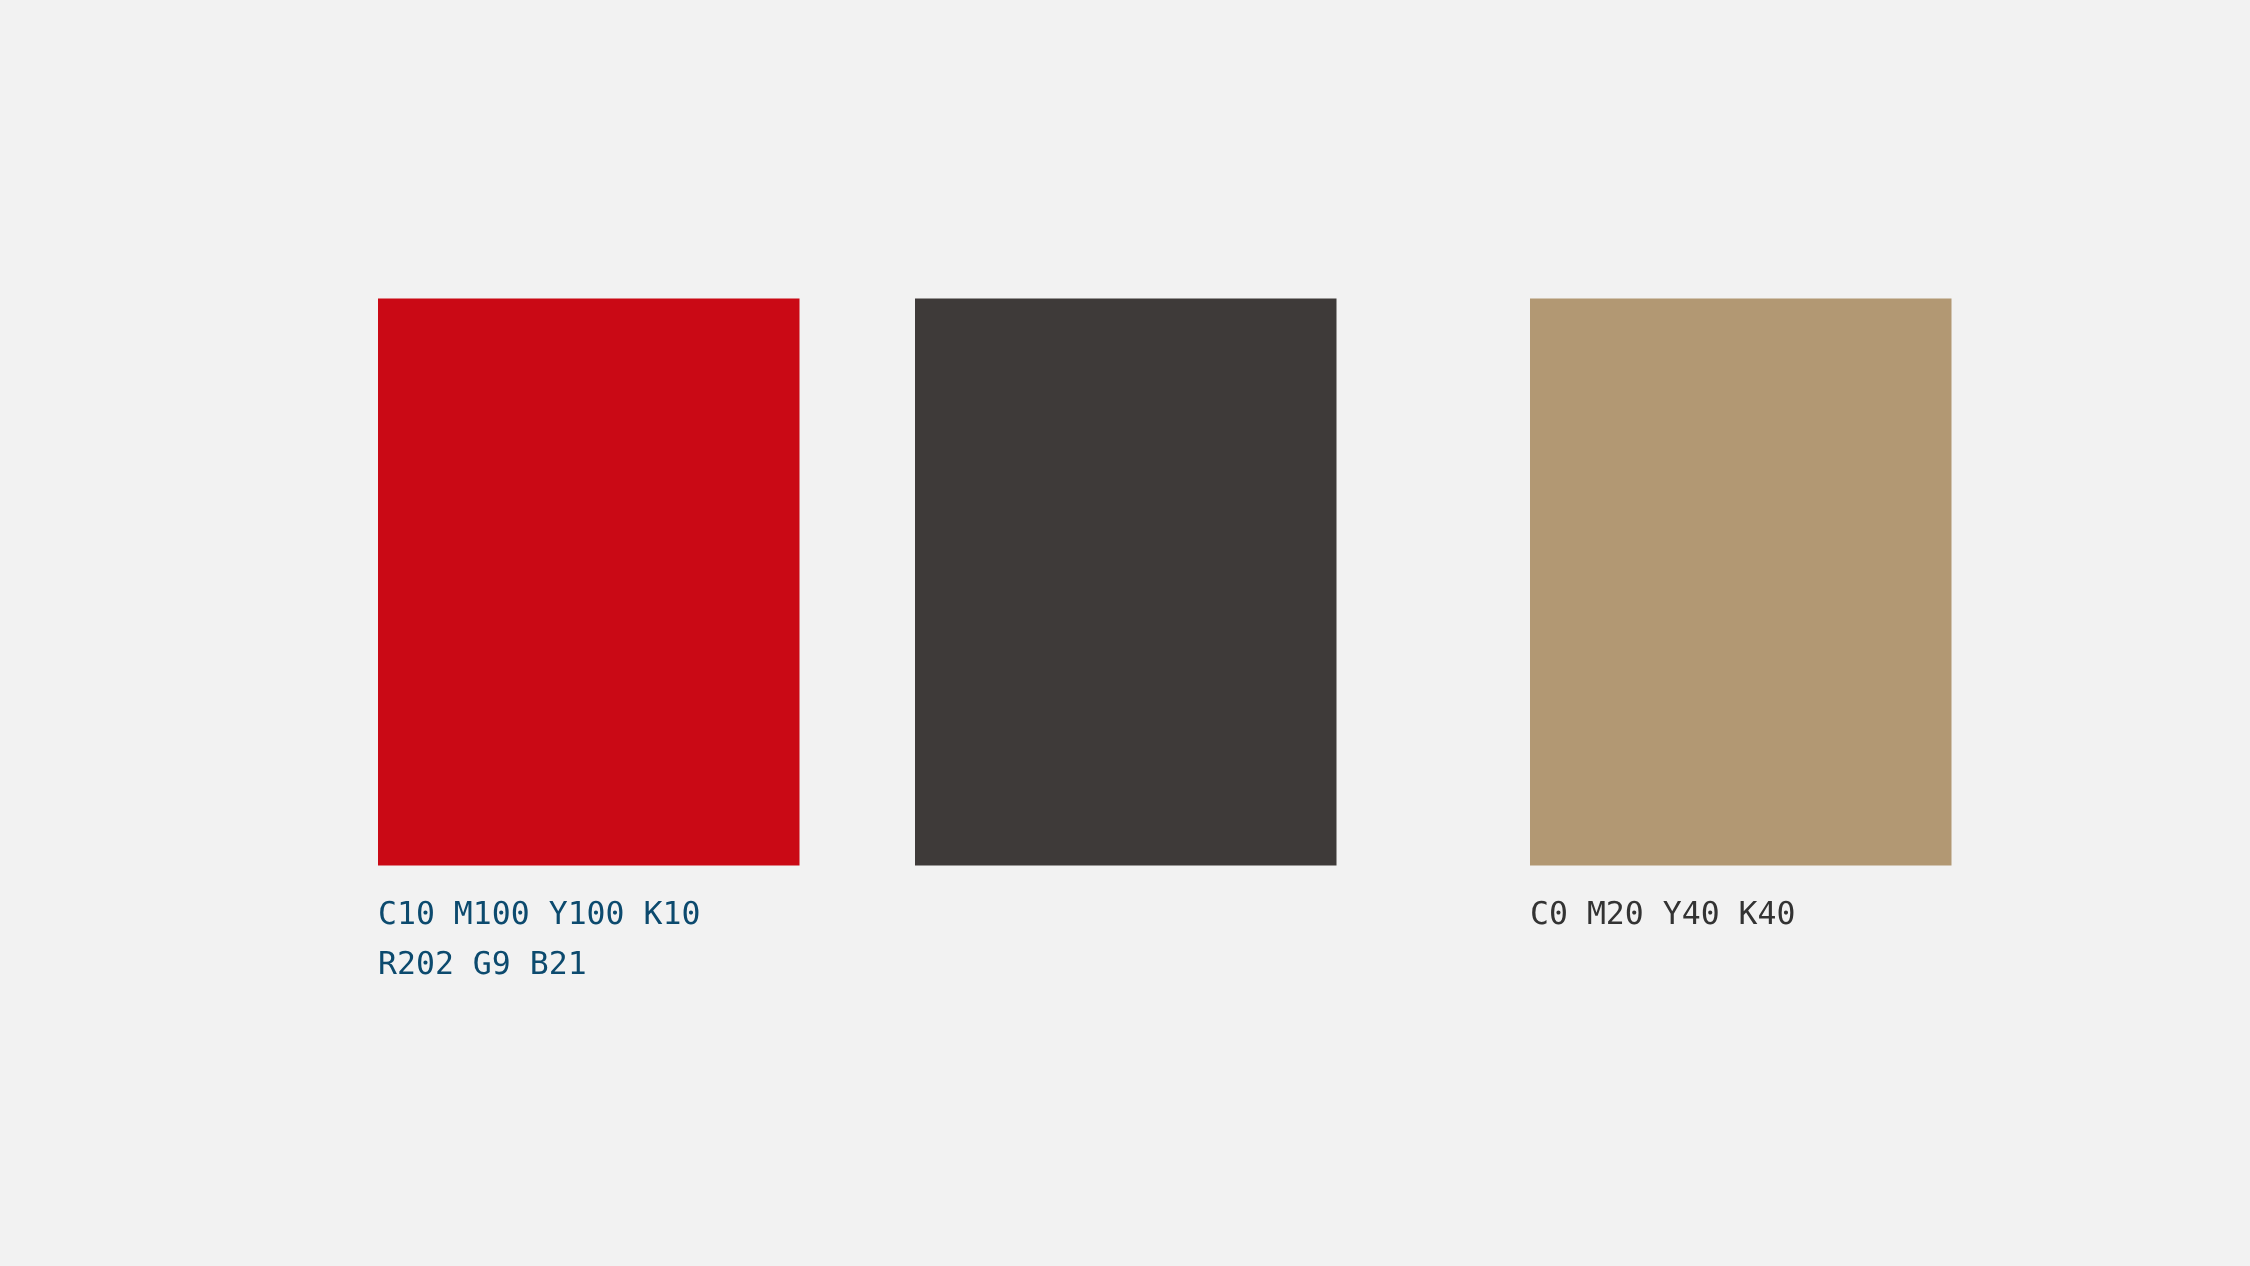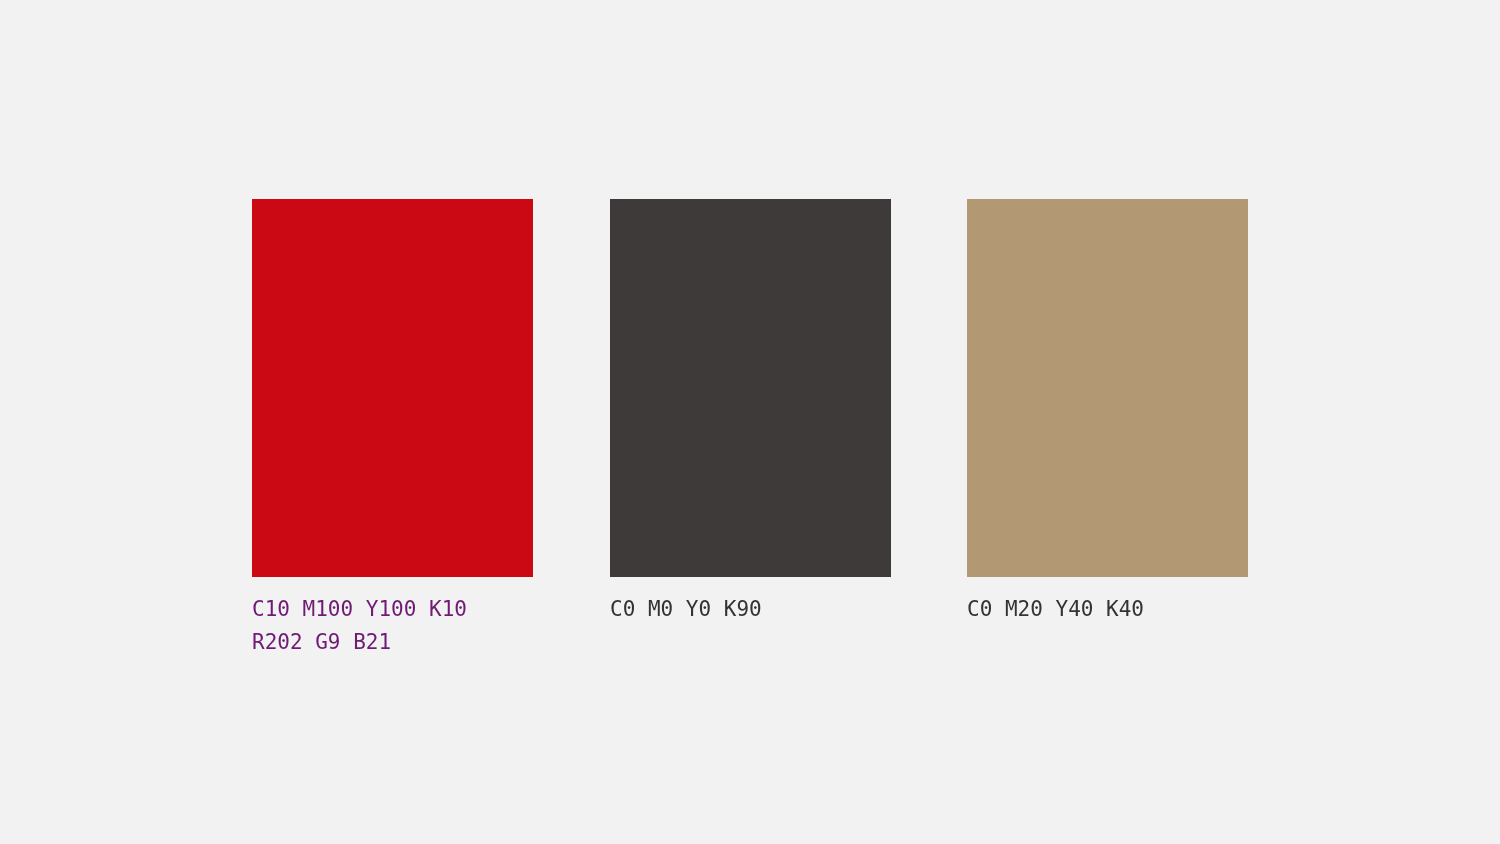--- a/index.html
+++ b/index.html
@@ -19,21 +19,21 @@
     width: 1500px;
     height: 844px;
     background: #f2f2f2;
   }
   .swatch-group {
     position: absolute;
     top: 199px;
   }
   .swatch-group.g0 { left: 252px; }
   .swatch-group.g1 { left: 610px; }
-  .swatch-group.g2 { left: 967px; }
+  .swatch-group.g2 { left: 1020px; }
 
   .swatch-chip {
     width: 281px;
     height: 378px;
     display: block;
   }
   .swatch-caption {
     margin-top: 16px;
     width: 340px;
     color: #333333;
@@ -48,30 +48,29 @@
     font-family: "DejaVu Sans Mono", "Liberation Mono", monospace;
   }
 </style>
 </head>
 <body style="background-color: rgb(242, 242, 242);">
 
 <div id="palette-board">
 
   <div class="swatch-group g0">
     <div class="swatch-chip" style="background-color: rgb(202, 9, 21);"></div>
-    <div class="swatch-caption" style="color: #701a75;">
+    <div class="swatch-caption" style="color: #0c4a6e;">
       <span class="caption-line">C10 M100 Y100 K10</span>
       <span class="caption-line">R202 G9 B21</span>
     </div>
   </div>
 
   <div class="swatch-group g1">
     <div class="swatch-chip" style="background-color: rgb(62, 58, 57);"></div>
     <div class="swatch-caption" style="color: rgb(51, 51, 51);">
-      <span class="caption-line">C0 M0 Y0 K90</span>
     </div>
   </div>
 
   <div class="swatch-group g2">
     <div class="swatch-chip" style="background-color: rgb(178, 152, 115);"></div>
     <div class="swatch-caption" style="color: rgb(51, 51, 51);">
       <span class="caption-line">C0 M20 Y40 K40</span>
     </div>
   </div>
 

